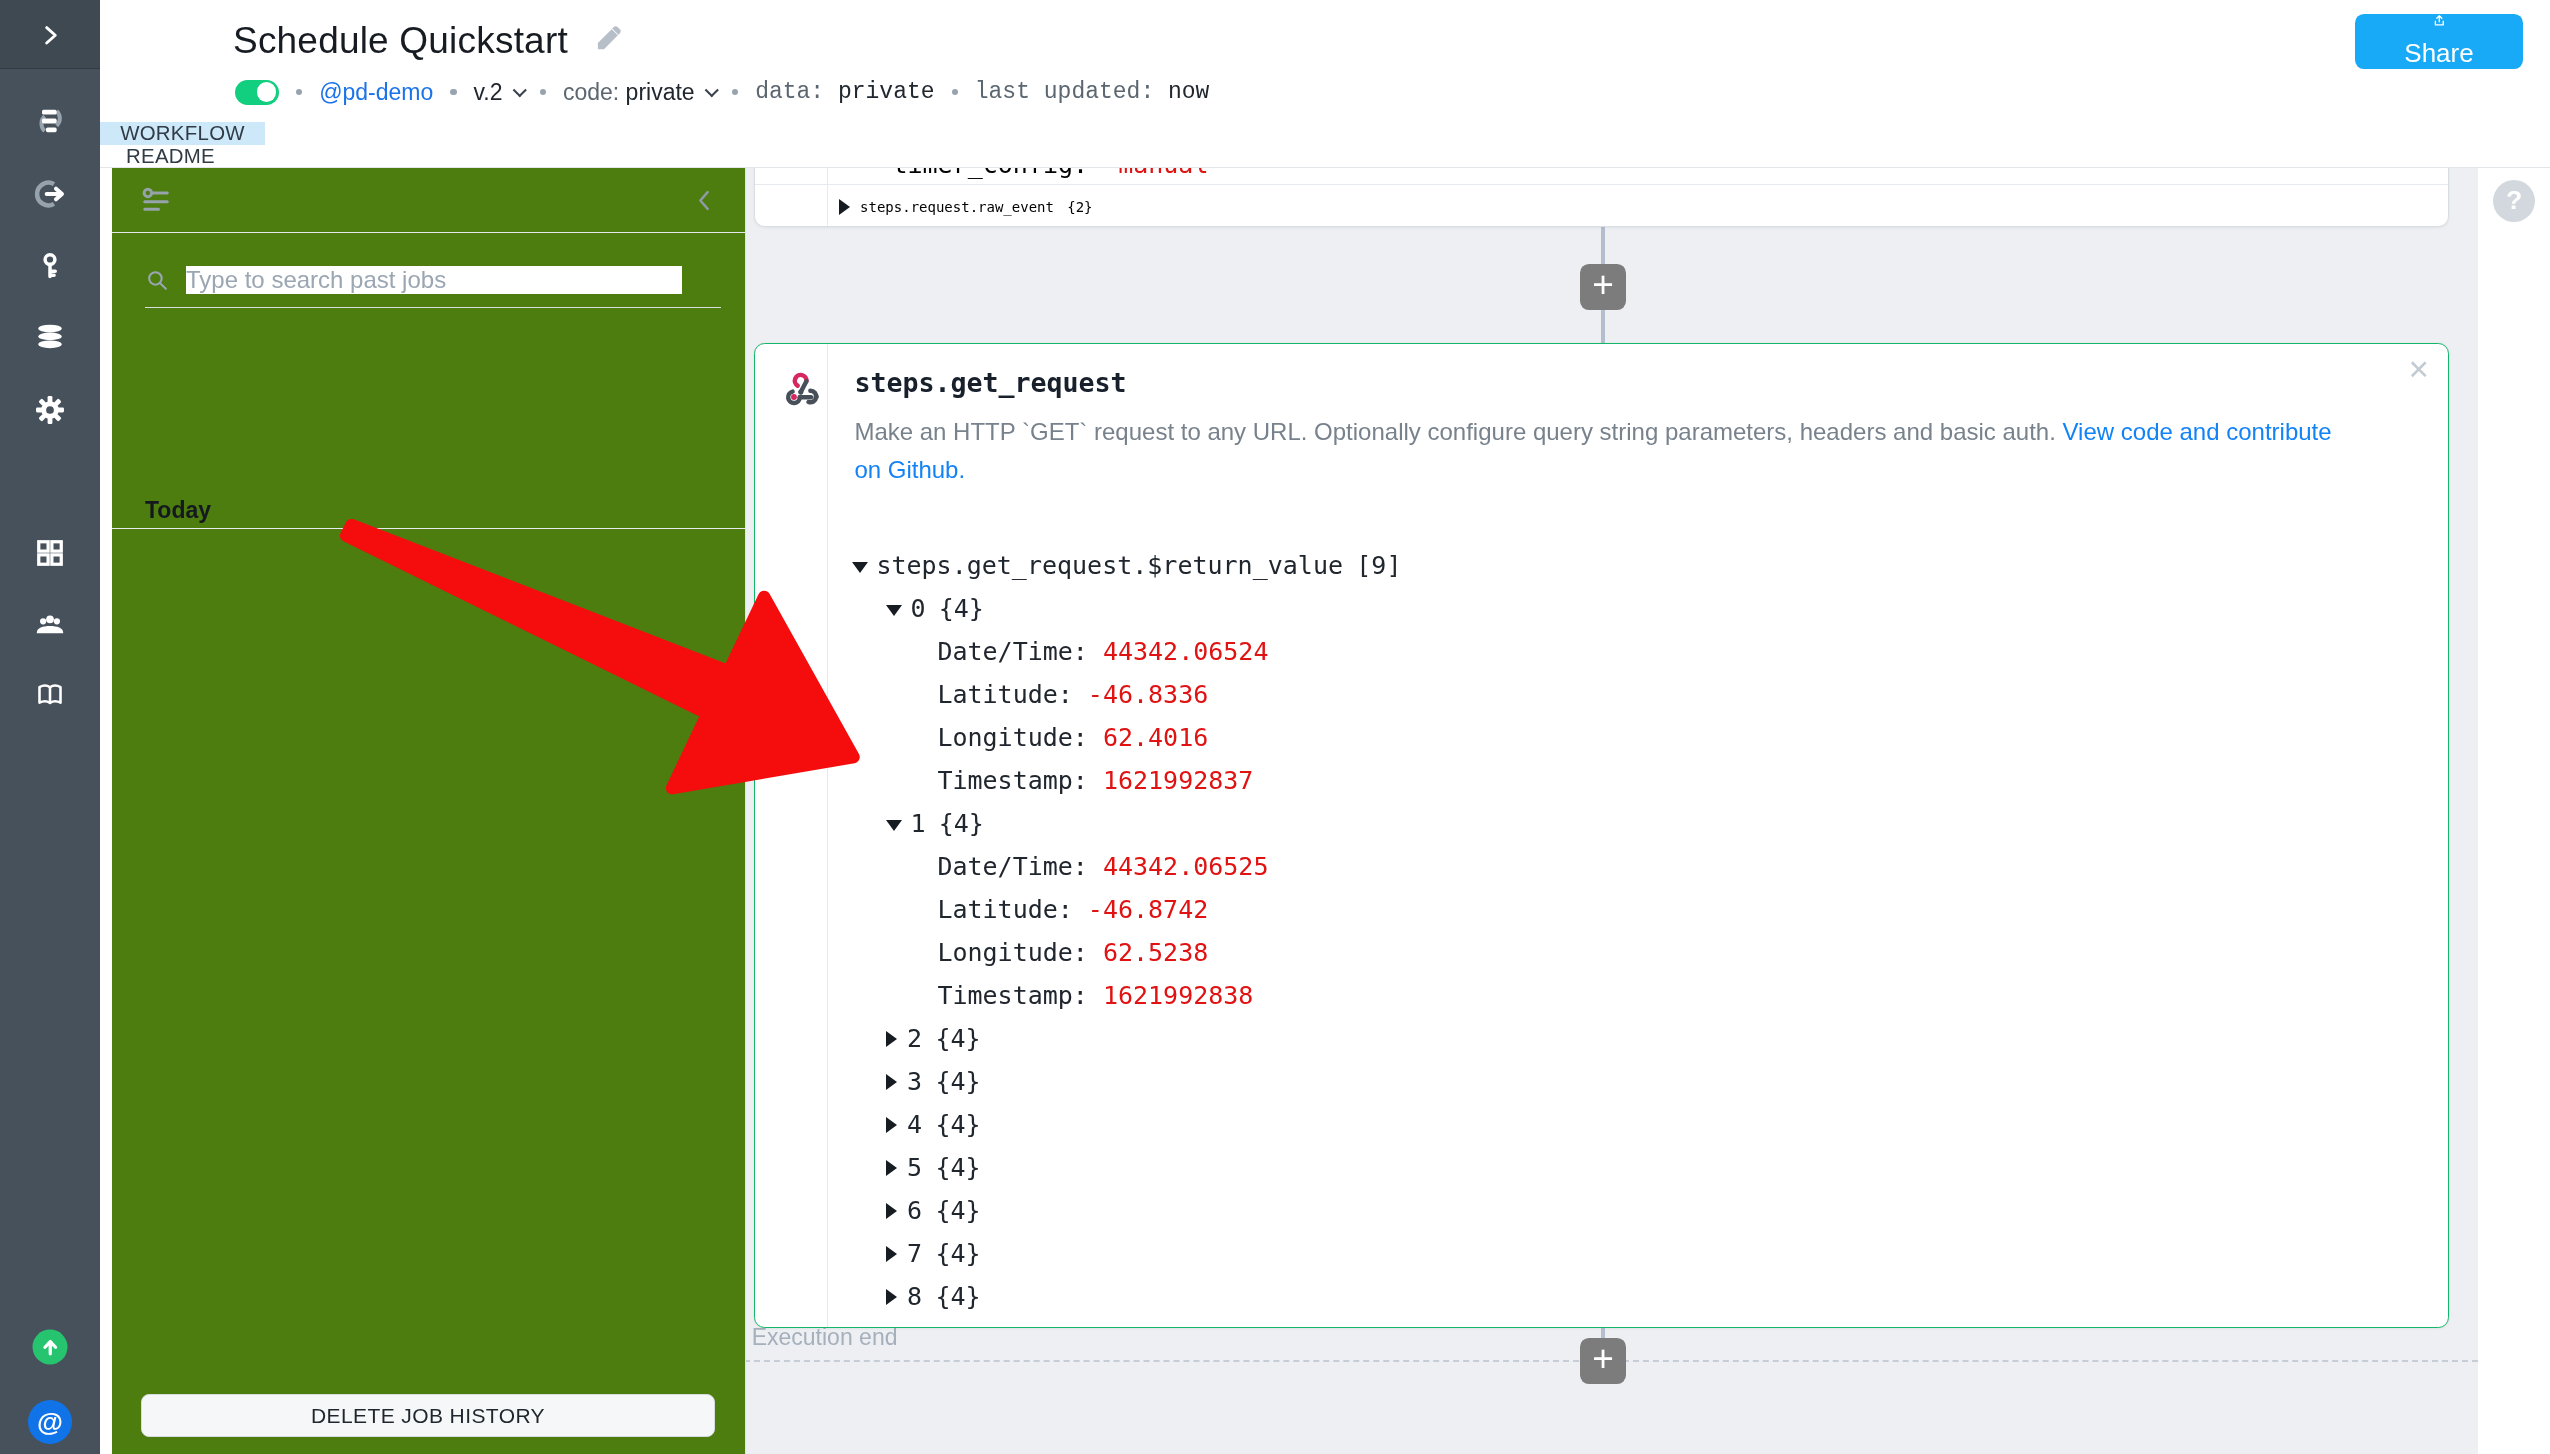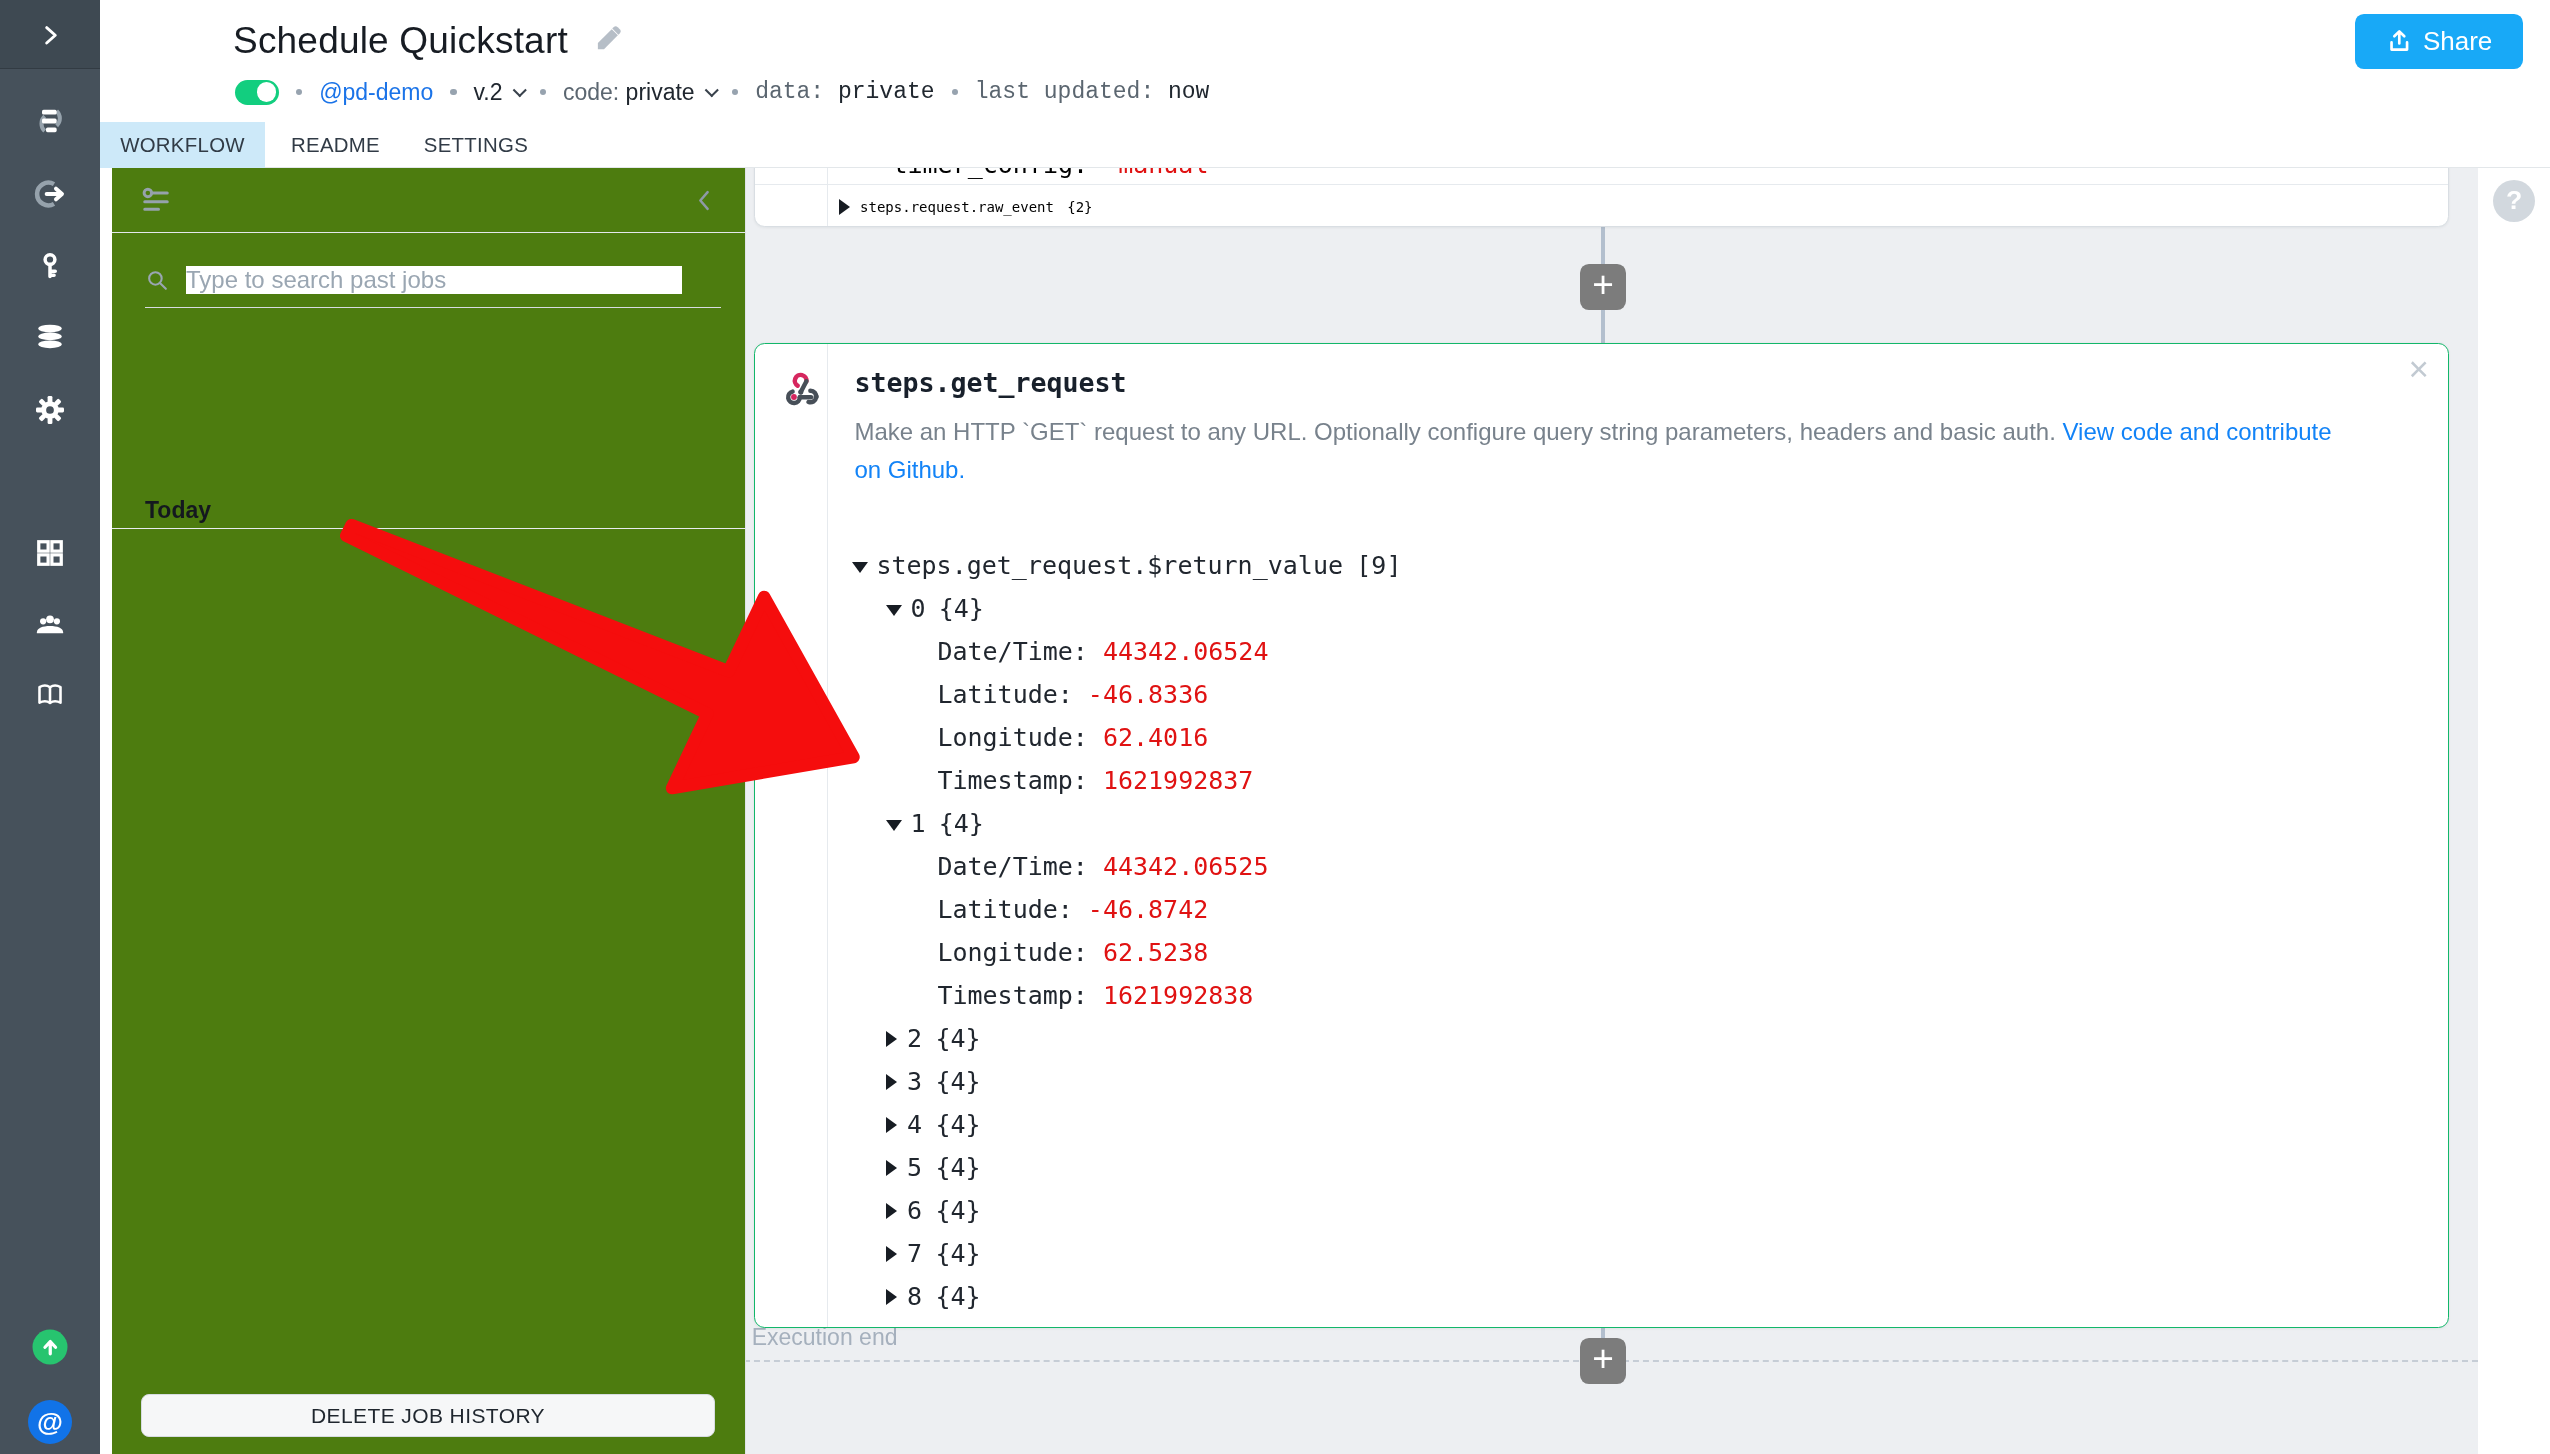--- a/index.html
+++ b/index.html
@@ -14,35 +14,35 @@
   .sbicon { position:absolute; left:50%; transform:translate(-50%,-50%); width:32px; height:32px; display:flex; align-items:center; justify-content:center; cursor:pointer; }
   .sbicon svg { display:block; }
   .badge-circle { position:absolute; left:50%; transform:translate(-50%,-50%); border-radius:50%; display:flex; align-items:center; justify-content:center; cursor:pointer; }
   .upg { width:35px; height:35px; background:#27c46f; }
   .ava { width:44px; height:44px; background:#1173e8; color:#fff; font-size:26.6px; font-weight:700; }
 
   
   .header { position:absolute; left:100px; top:0; width:2450px; height:122px; background:#fff; }
   .page-title { position:absolute; left:133px; top:19.5px; font-size:37px; font-weight:400; color:#171c23; letter-spacing:0.2px; }
   .pencil { position:absolute; left:492px; top:23px; width:32px; height:32px; cursor:pointer; }
-  .share-btn { position:absolute; left:2255px; top:14px; width:168px; height:55px; background:#18a9f7; border:none; border-radius:8.9px; display:flex; align-items:center; justify-content:center; gap:10.6px; cursor:pointer; }
+  .share-btn { position:absolute; left:2255px; top:14px; width:168px; height:55px; background:#18a9f7; border:none; border-radius:8.9px; display:flex; align-items:center; justify-content:center; gap:10.6px; cursor:pointer;flex-direction:column; }
   .share-btn span { color:#fff; font-size:26px; font-weight:500; }
 
   .subheader { position:absolute; left:135px; top:76px; height:32px; display:flex; align-items:center; font-size:23px; color:#20272f; }
   .dotsep { width:6.2px; height:6.2px; border-radius:50%; background:#97a3af; margin:0 17px; flex:none; }
   .toggle { position:relative; width:44px; height:25px; border-radius:12.4px; background:#12ce7f; cursor:pointer; flex:none; }
   .toggle .knob { position:absolute; right:2.7px; top:2.7px; width:19.5px; height:19.5px; border-radius:50%; background:#fff; }
   .lnk { color:#1a73e8; cursor:pointer; }
   .graytxt { color:#5b6670; }
   .chev { display:inline-block; width:9.7px; height:9.7px; border-right:2.7px solid #39424c; border-bottom:2.7px solid #39424c; transform:rotate(45deg) translateY(-2.7px); margin-left:10.6px; }
   .subitem { display:flex; align-items:center; cursor:pointer; }
   .subitem.static { cursor:default;font-family:Liberation Mono, monospace; }
 
   
-  .tabbar { position:absolute; left:100px; top:122px; width:2450px; height:46px; background:#fff; border-bottom:0.9px solid #e3e7ea; display:flex; }
+  .tabbar { position:absolute; left:100px; top:122px; width:2450px; height:46px; background:#fff; border-bottom:0.9px solid #e3e7ea; display:flex;flex-direction:column; }
   .tab { height:46px; display:flex; align-items:center; justify-content:center; font-size:20.4px; font-weight:500; color:#313b46; letter-spacing:0.3px; cursor:pointer; }
   .tab.active { background:#cde9f9; }
   .tab:nth-child(1){ width:165px; } .tab:nth-child(2){ width:141px; } .tab:nth-child(3){ width:140px; }
 
   
   .jobs { position:absolute; left:112px; top:168px; width:634px; height:1286px; background:#4d7c0f; border-right:0.9px solid #dfe3e8; z-index:5; }
   .jobs-toolbar { position:absolute; left:0; top:0; width:100%; height:65px; border-bottom:0.9px solid #e4e8ec; }
   .filter-ic { position:absolute; left:29px; top:17.7px; width:30px; height:30px; cursor:pointer; }
   .collapse-ic { position:absolute; left:580px; top:19.5px; width:25px; height:25px; cursor:pointer; }
   .search-row { position:absolute; left:33px; top:85px; width:576px; height:55px; border-bottom:1.8px solid #d7dce1; display:flex; align-items:center; gap:16px; }

